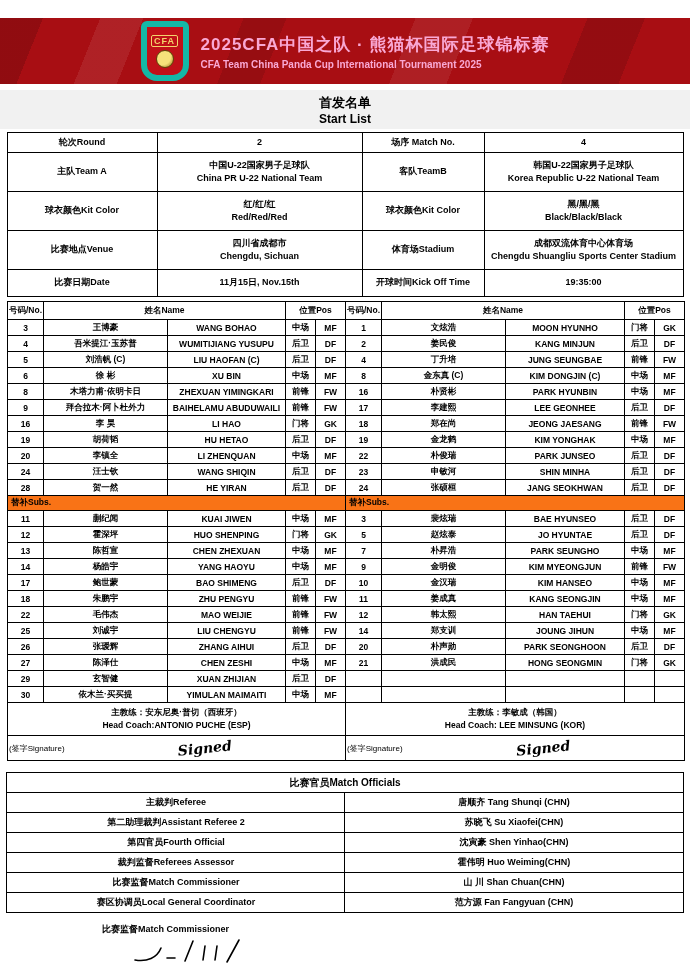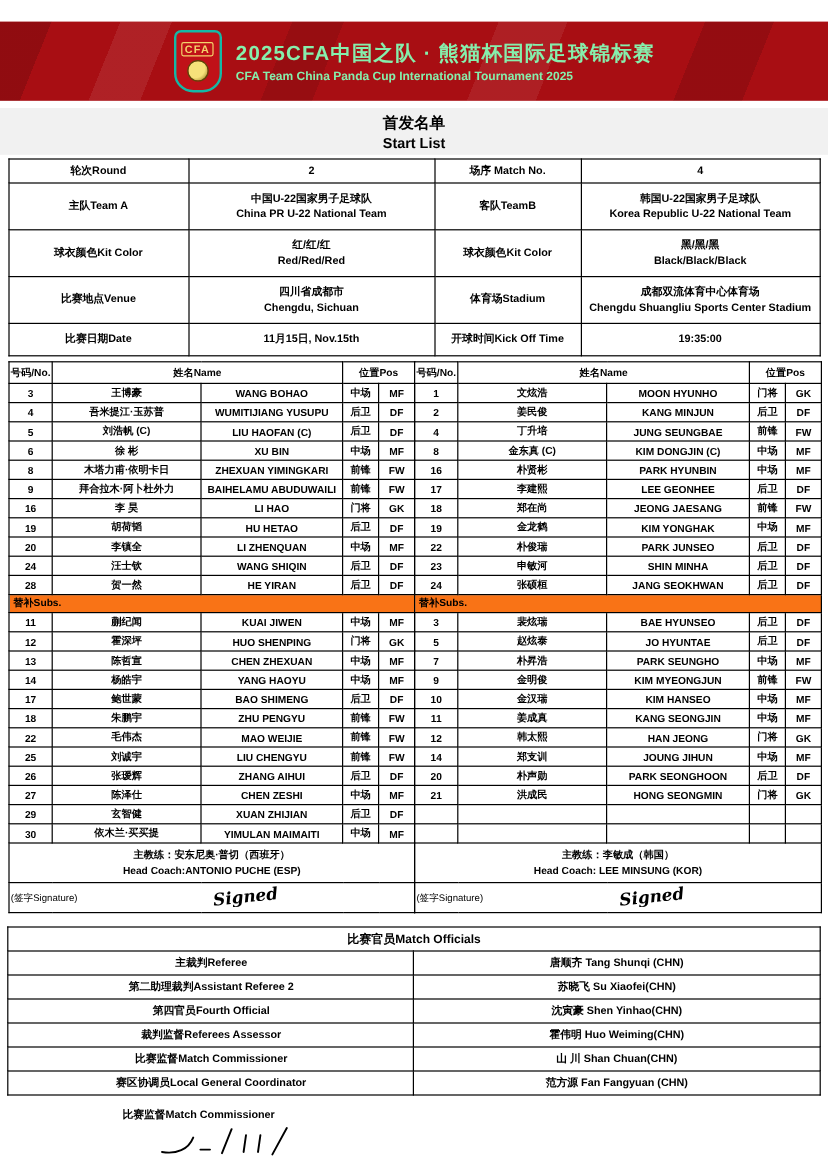--- a/index.html
+++ b/index.html
@@ -9,27 +9,27 @@
   .banner { position:relative; height:66px; margin-top:18px; background:#a80e13; overflow:hidden;
             display:flex; align-items:center; justify-content:center; gap:12px; }
   .banner::before { content:""; position:absolute; inset:0;
     background:linear-gradient(112deg,
       rgba(0,0,0,.14) 0 6%, transparent 6% 14%,
       rgba(255,255,255,.08) 14% 20%, transparent 20% 34%,
       rgba(0,0,0,.10) 34% 40%, transparent 40% 58%,
       rgba(255,255,255,.07) 58% 66%, transparent 66% 82%,
       rgba(0,0,0,.12) 82% 90%, transparent 90%); }
   .badge { position:relative; width:36px; height:48px; background:#c01118;
-           border:2px solid #14b8a6; border-radius:6px 6px 16px 16px;
+           border:6px solid #14b8a6; border-radius:6px 6px 16px 16px;
            display:flex; flex-direction:column; align-items:center; justify-content:center; }
   .badge .cfa { color:#f3d36b; font-size:9px; font-weight:bold; letter-spacing:1px; border:1px solid #f3d36b; padding:0 2px; border-radius:2px;}
   .badge .ball { width:16px; height:16px; margin-top:3px; border-radius:50%;
                  background:radial-gradient(circle at 35% 35%, #f6e27a 55%, #8a6a12 100%);
                  border:1px solid #5d4708; }
-  .banner-titles { position:relative; color:#86efac; }
+  .banner-titles { position:relative; color:#f9a8d4; }
   .banner-titles .t1 { font-size:17px; font-weight:bold; letter-spacing:1px; }
   .banner-titles .t2 { font-size:10px; font-weight:bold; margin-top:3px; }
 
   
   .doc-title { margin-top:6px; background:#f1f1f1; text-align:center; padding:4px 0 3px; }
   .doc-title .cn { font-size:13px; font-weight:bold; }
   .doc-title .en { font-size:12px; font-weight:bold; }
 
   
   table { border-collapse:collapse; table-layout:fixed; }
@@ -528,21 +528,21 @@
           <td>11</td>
           <td>姜成真</td>
           <td>KANG SEONGJIN</td>
           <td>中场</td>
           <td>MF</td>
         </tr>
 
         <tr>
           <td>12</td>
           <td>韩太熙</td>
-          <td>HAN JEONG</td>
+          <td>HAN TAEHUI</td>
           <td>门将</td>
           <td>GK</td>
         </tr>
 
         <tr>
           <td>14</td>
           <td>郑支训</td>
           <td>JOUNG JIHUN</td>
           <td>中场</td>
           <td>MF</td>

